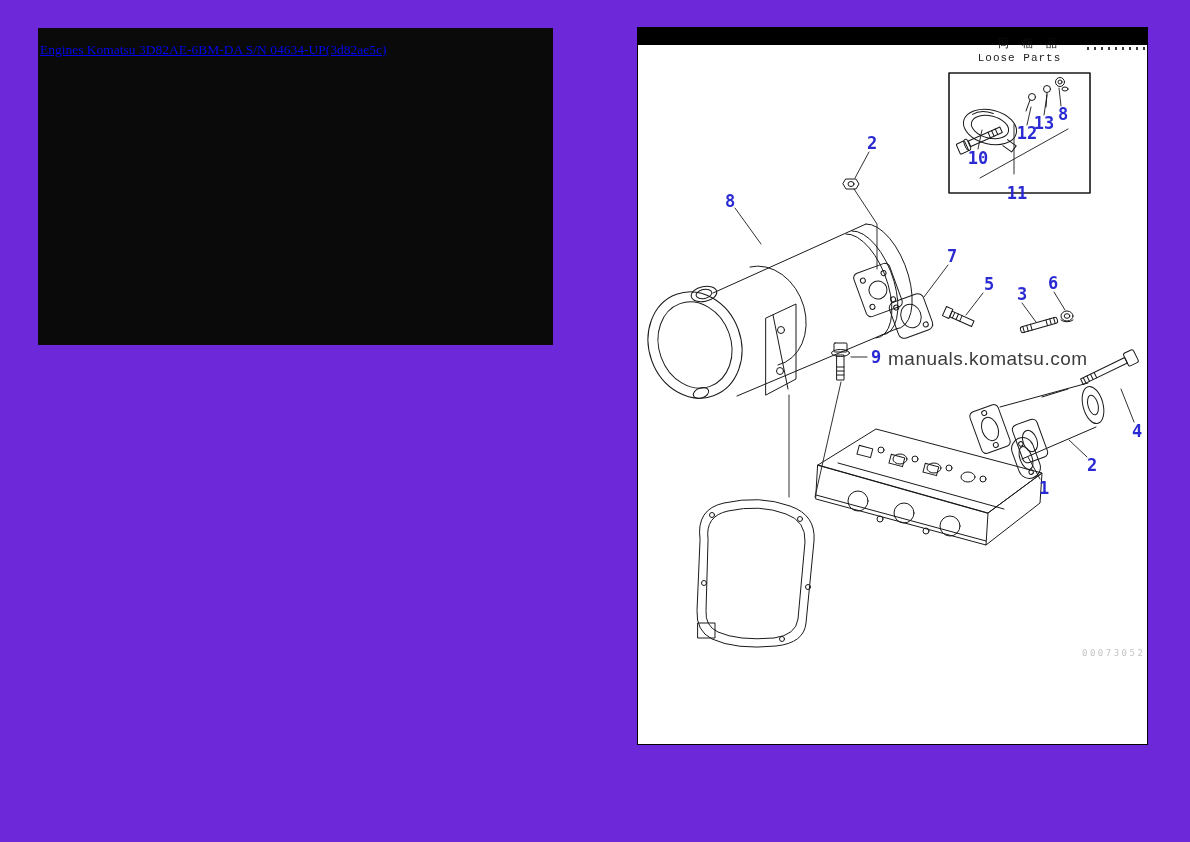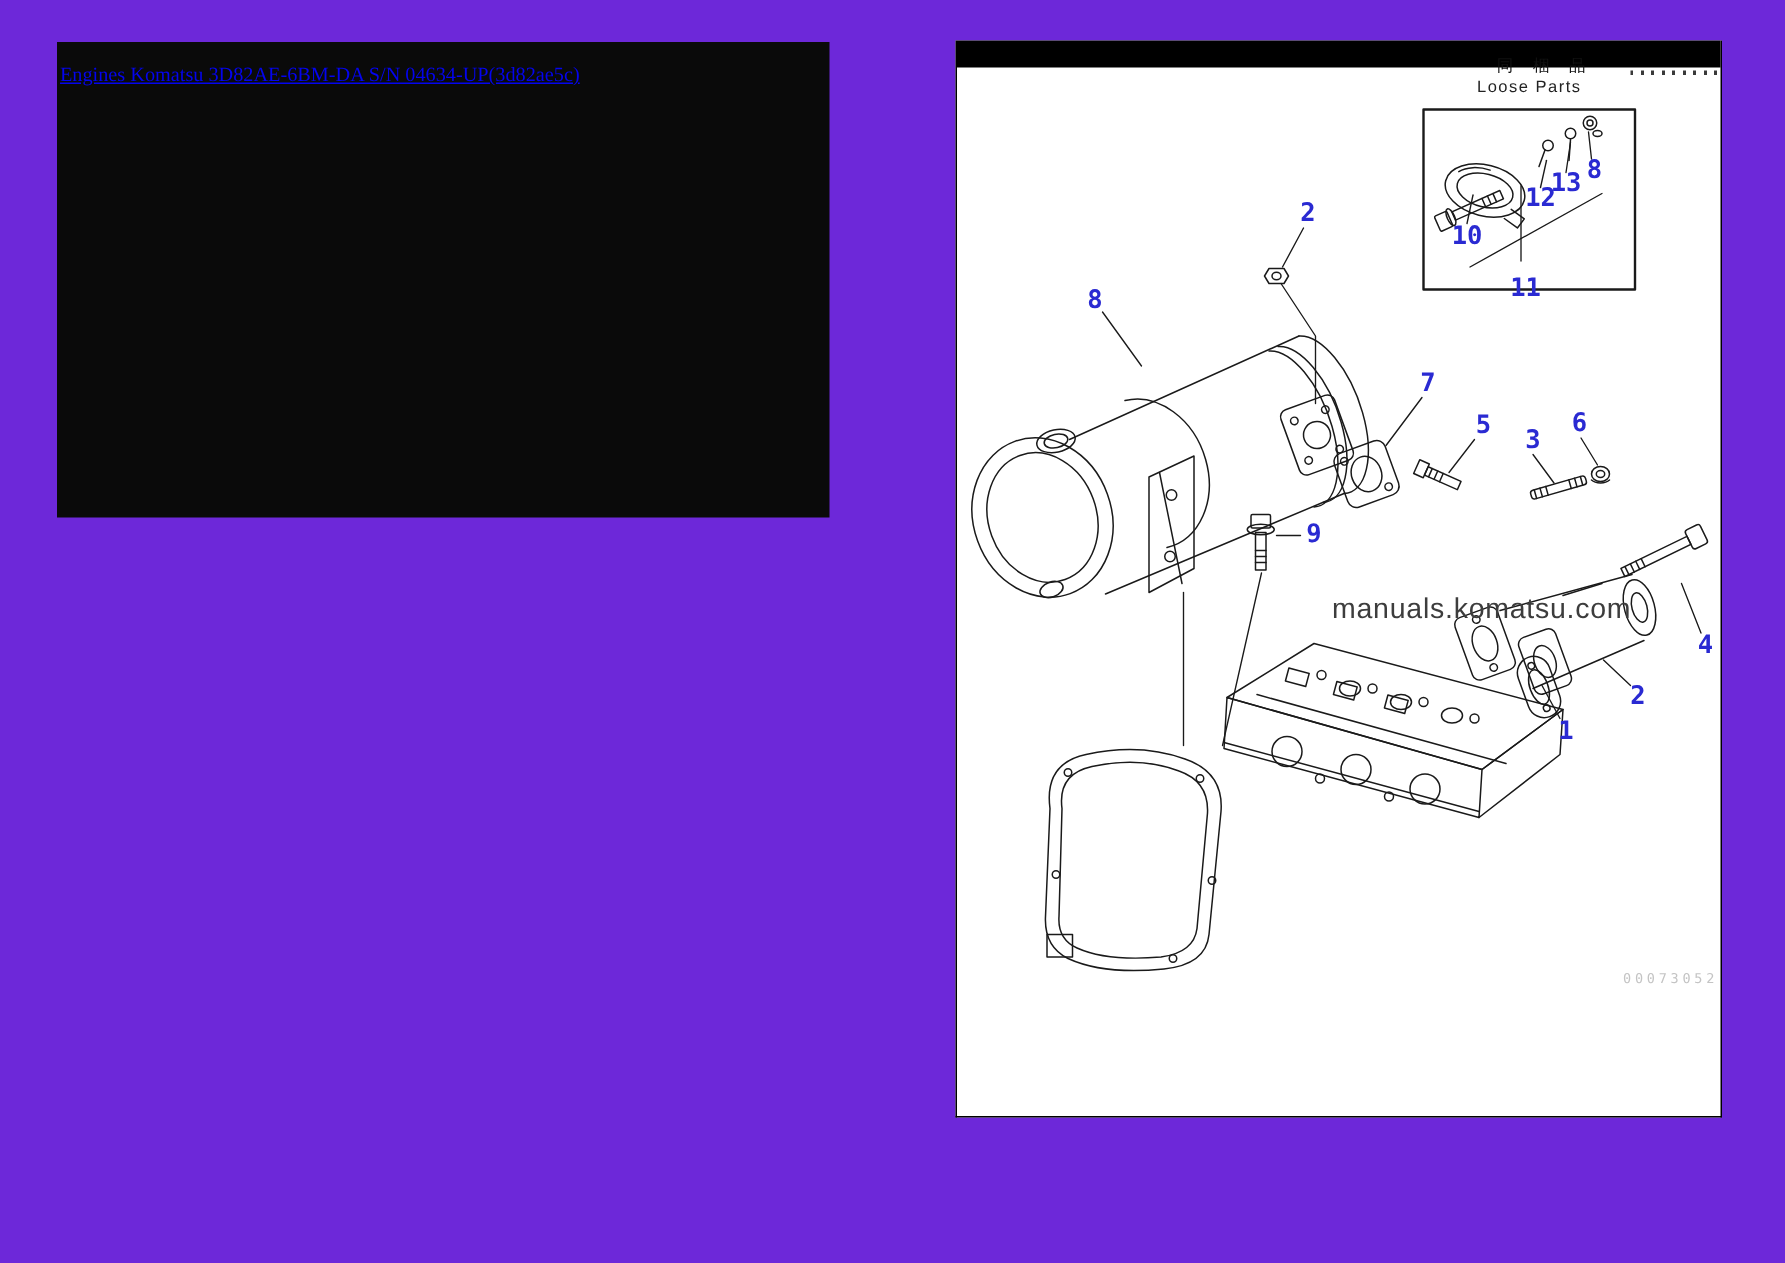--- a/index.html
+++ b/index.html
@@ -12,23 +12,23 @@
   
   .panel{position:absolute;left:637px;top:27px;width:511px;height:718px;box-sizing:border-box;
         border:1px solid #000;border-top:none;background:#fff;}
   .panel-bar{position:absolute;left:0;top:0;width:100%;height:18px;background:#000;}
   .tickmarks{position:absolute;top:20px;right:2px;width:58px;height:3px;
         background:repeating-linear-gradient(90deg,#3a3a3a 0 2px,transparent 2px 7px);}
   .panel svg{position:absolute;left:0;top:0;}
   .jp-title{position:absolute;left:340px;top:9px;width:84px;text-align:right;font-size:11px;
         letter-spacing:5px;color:#111;white-space:nowrap;}
   .loose-label{position:absolute;left:311px;top:25px;width:141px;text-align:center;
-        font-family:Liberation Sans, sans-serif;font-size:11px;letter-spacing:1px;color:#222;}
+        font-family:Liberation Mono, monospace;font-size:11px;letter-spacing:1px;color:#222;}
   .watermark{position:absolute;left:250px;top:321px;font-size:19px;color:#3d3d3d;
-        letter-spacing:0.5px;white-space:nowrap;margin-top:48px;}
+        letter-spacing:0.5px;white-space:nowrap;}
   .drawing-number{position:absolute;left:444px;top:621px;font-family:"DejaVu Sans Mono",monospace;
         font-size:9px;letter-spacing:2.5px;color:#c4c4c4;white-space:nowrap;}
   .callout{position:absolute;transform:translate(-50%,-50%);color:#2a2ad2;
         font-family:"DejaVu Sans Mono",monospace;font-size:17px;font-weight:bold;line-height:1;}
 </style>
 </head>
 <body>
 
 <div class="page">
 

